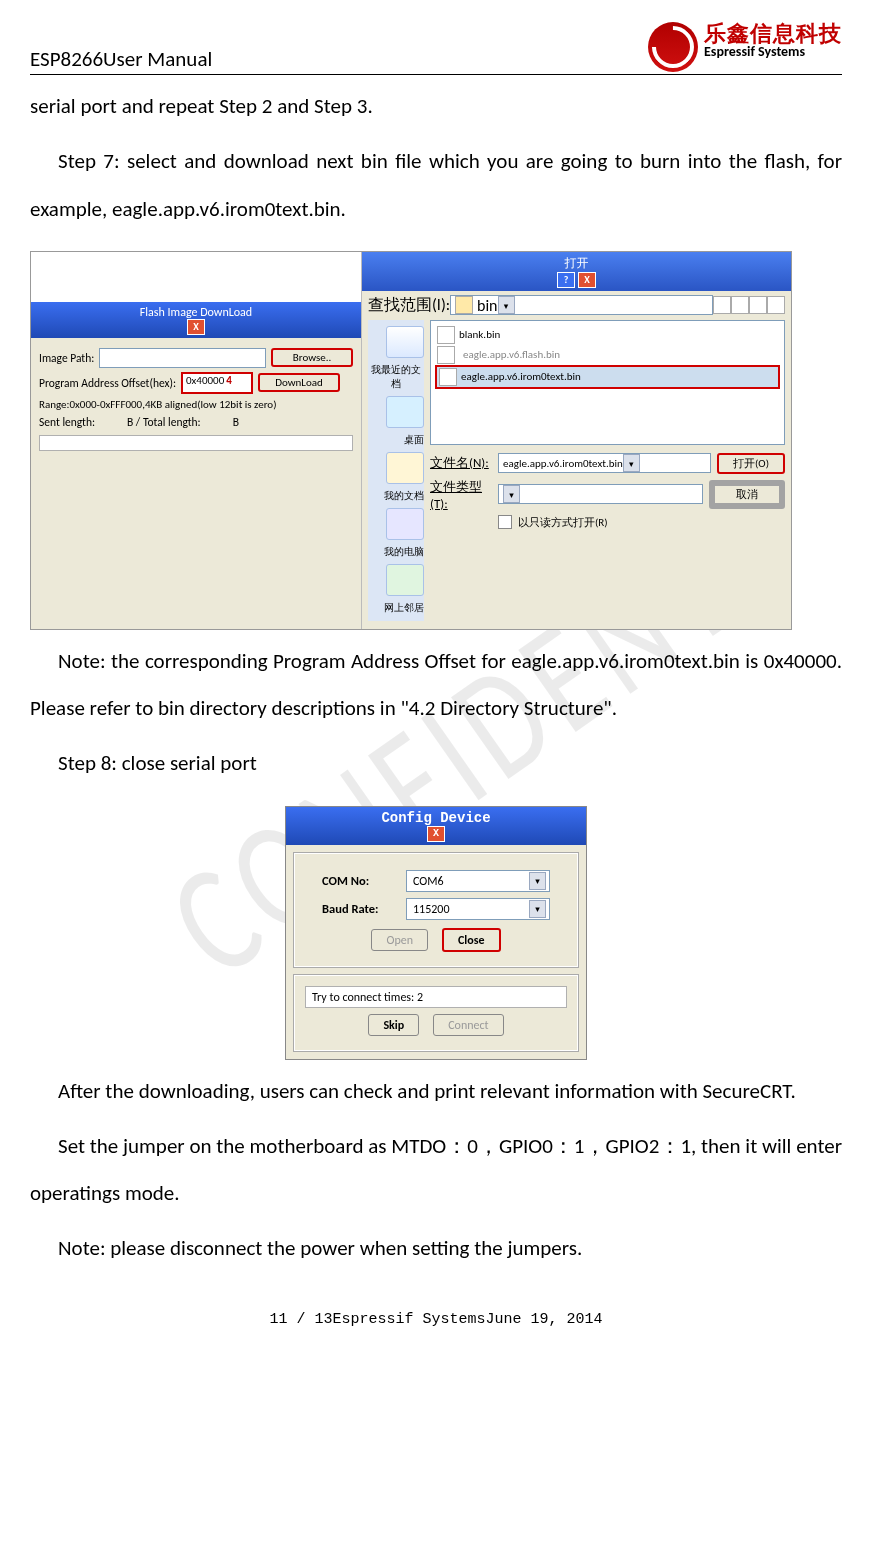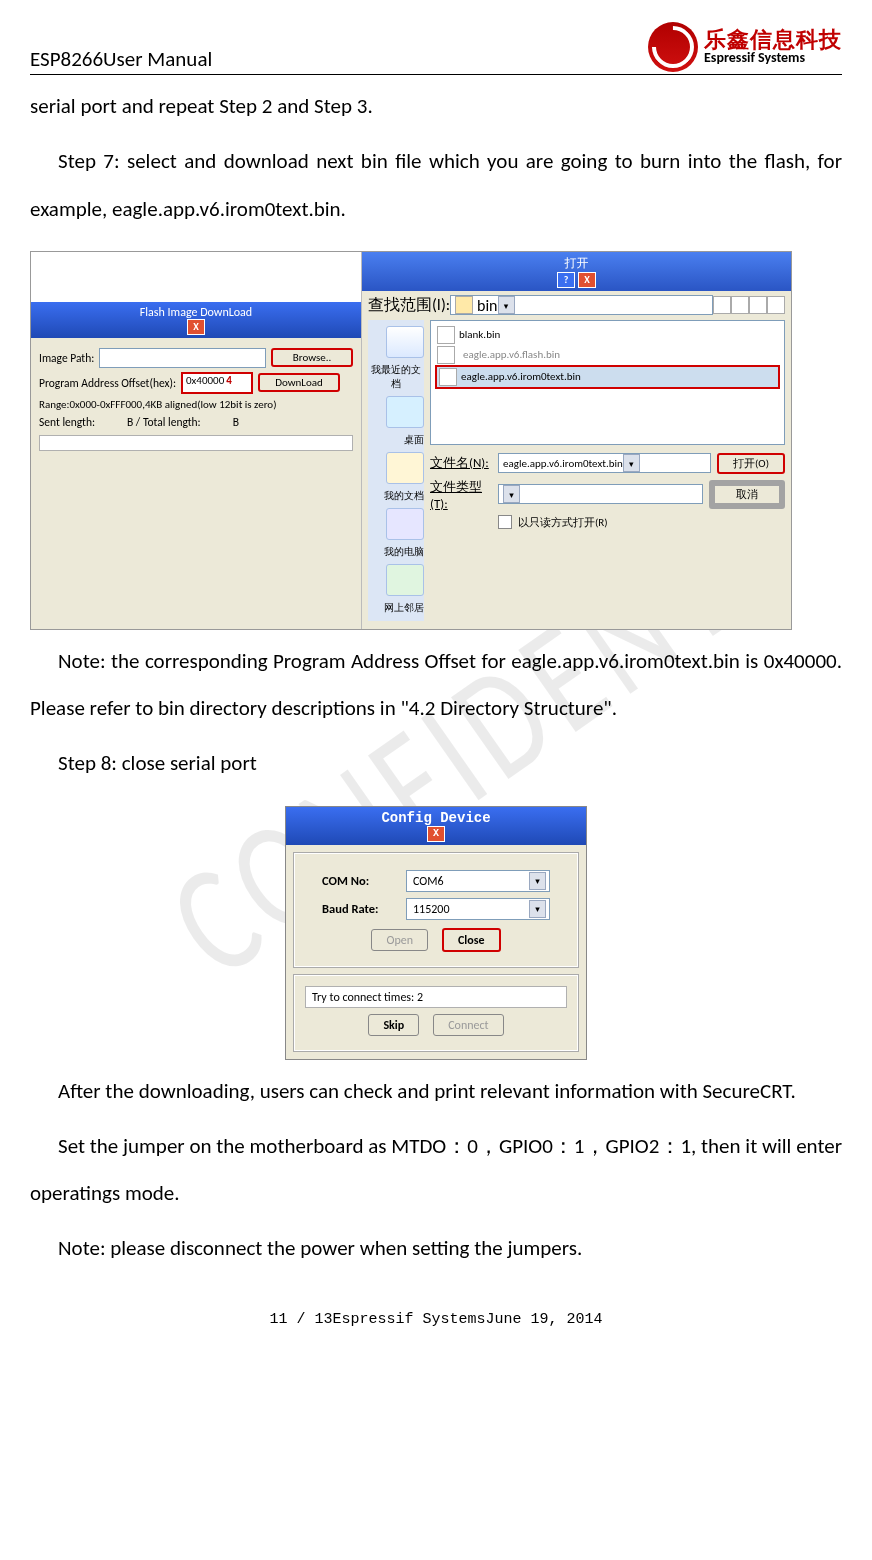--- a/index.html
+++ b/index.html
@@ -30,21 +30,21 @@
   }
   .content { position: relative; z-index: 1; }
   .header-row {
     display: flex;
     justify-content: space-between;
     align-items: flex-end;
     border-bottom: 1.5px solid #000;
     padding-bottom: 2px;
   }
   .doc-title { font-size: 21px; }
-  .logo-block { display: flex; align-items: center; gap: 6px; }
+  .logo-block { display: flex; gap: 6px; }
   .logo-icon {
     width: 50px; height: 50px;
     background: linear-gradient(#b00000,#d01010);
     border-radius: 50%;
     position: relative;
     display:flex;align-items:center;justify-content:center;
   }
   .logo-icon::after{
     content:"";
     width:34px;height:34px;border:4px solid #fff;border-radius:50%;

